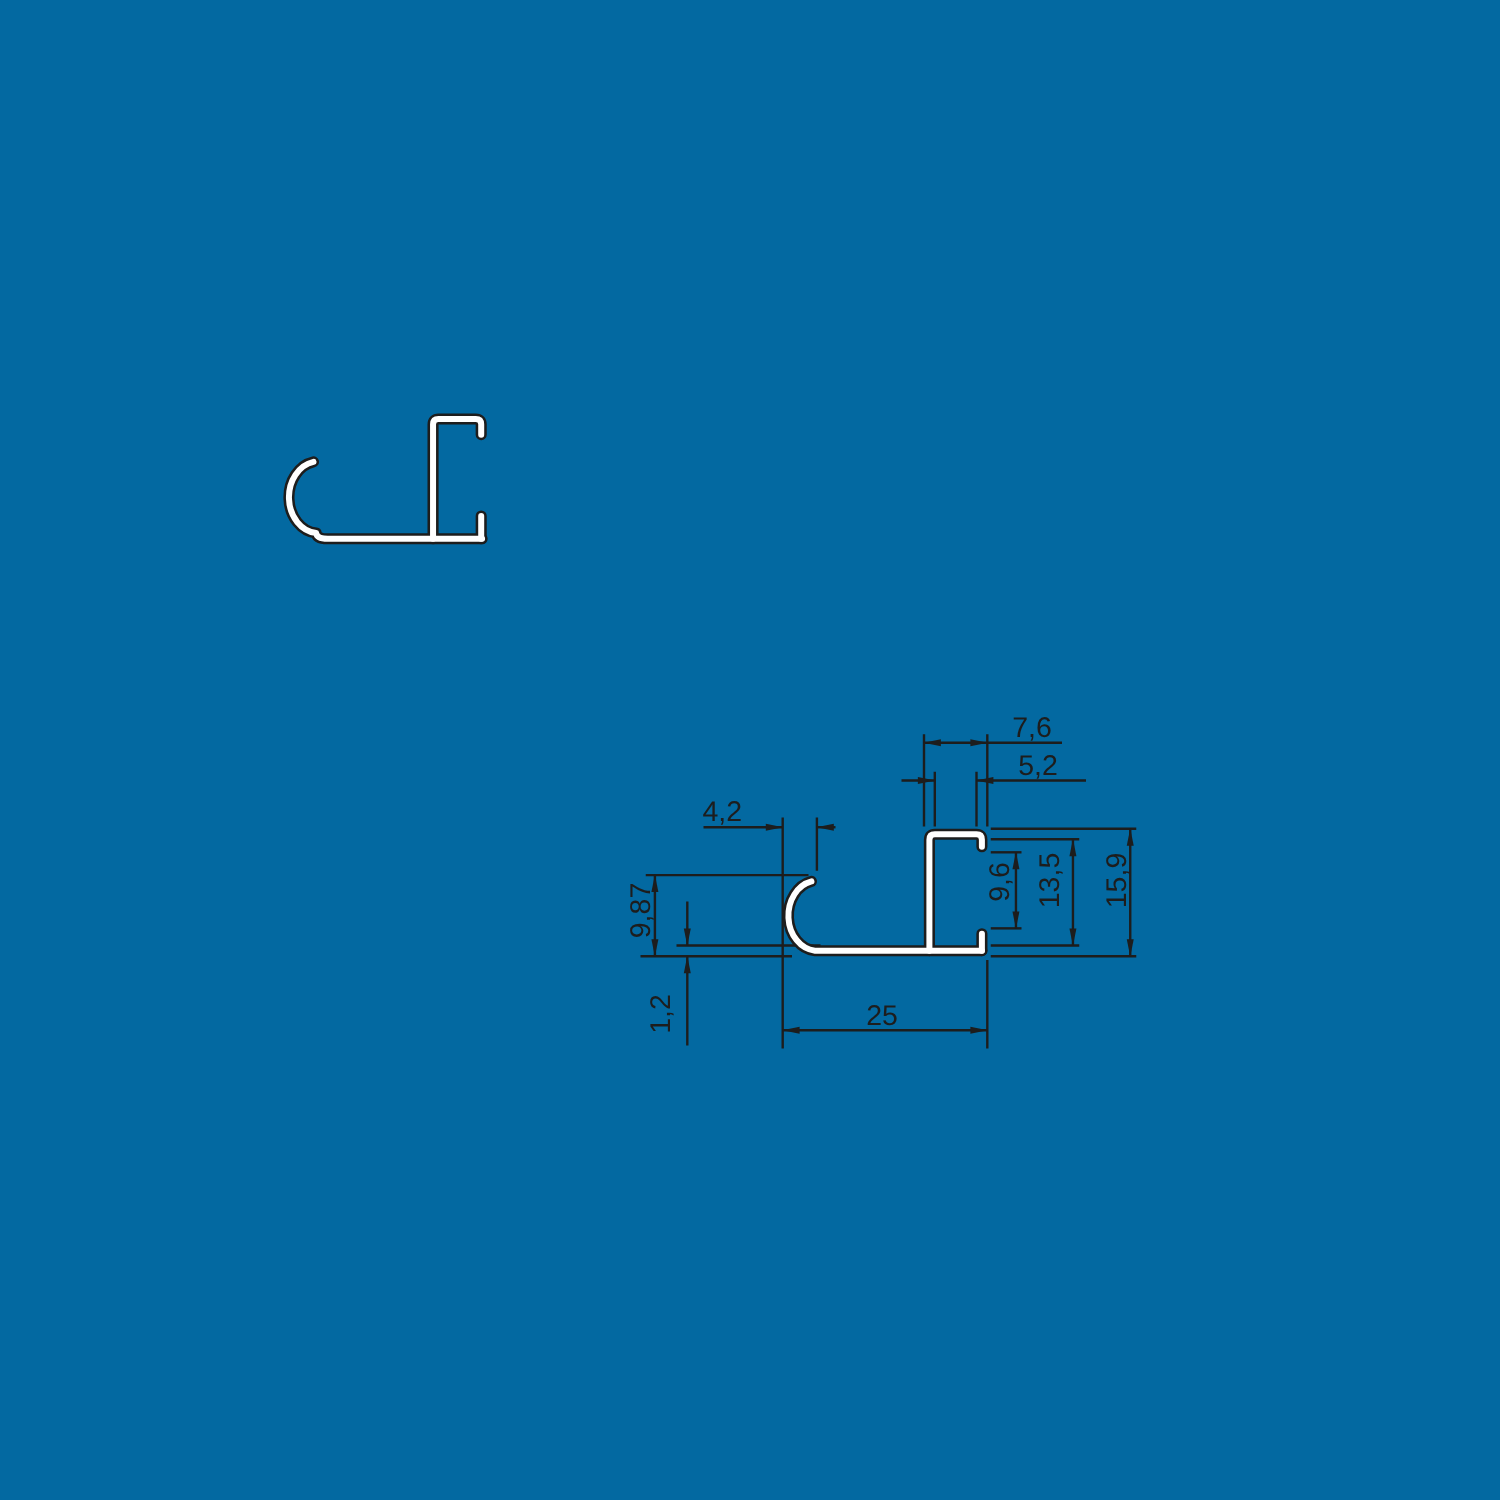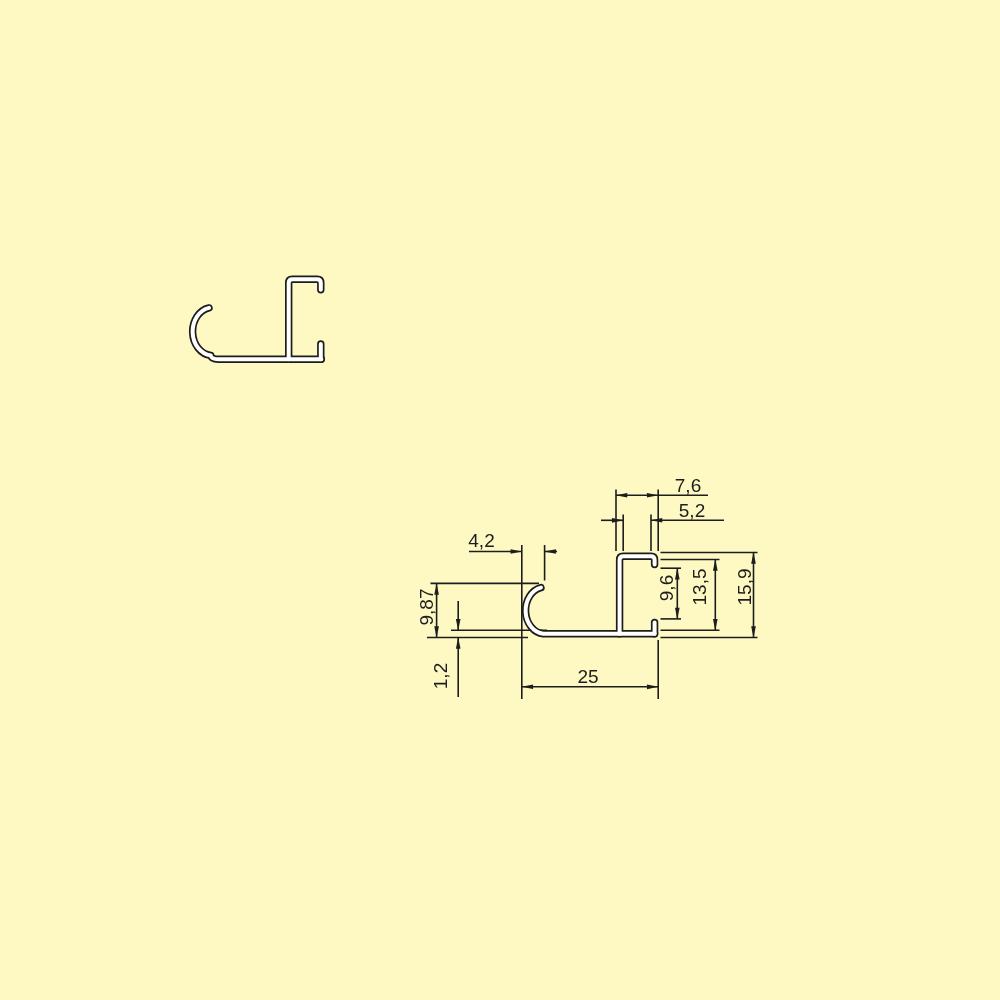--- a/index.html
+++ b/index.html
@@ -7,21 +7,21 @@
     padding: 0;
     width: 1000px;
     height: 1000px;
     background: #ffffff;
     font-family: "Liberation Sans", sans-serif;
   }
   #canvas-wrap {
     position: relative;
     width: 1000px;
     height: 1000px;
-    background: #fef9c3;
+    background: #0369a1;
   }
   svg { display: block; }
   .thin {
     stroke: #1d1d1d;
     stroke-width: 1.6;
     fill: none;
   }
   .prof-black {
     stroke: #1d1d1d;
     stroke-width: 7.4;

